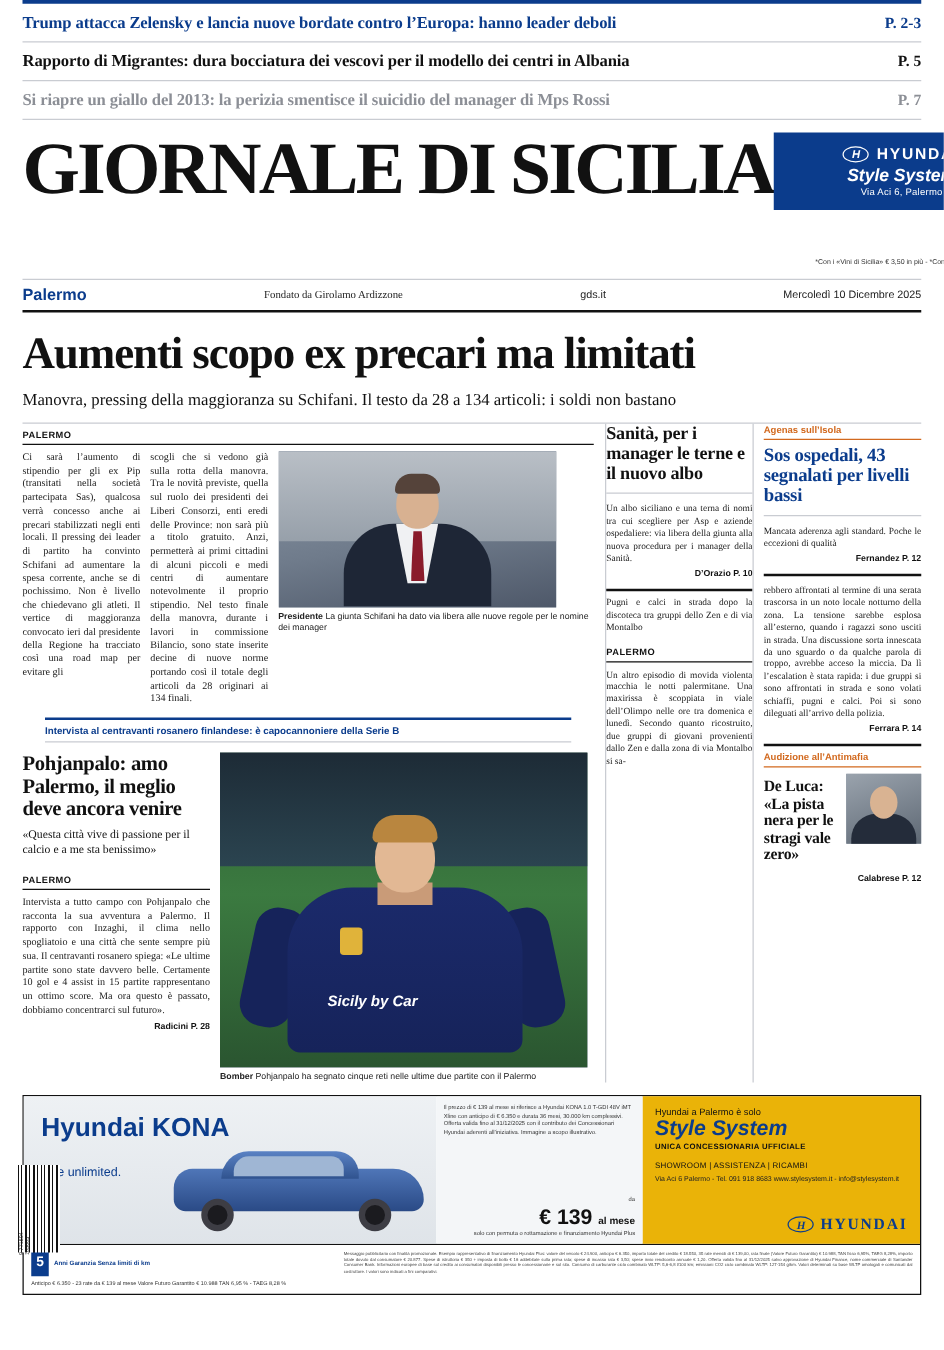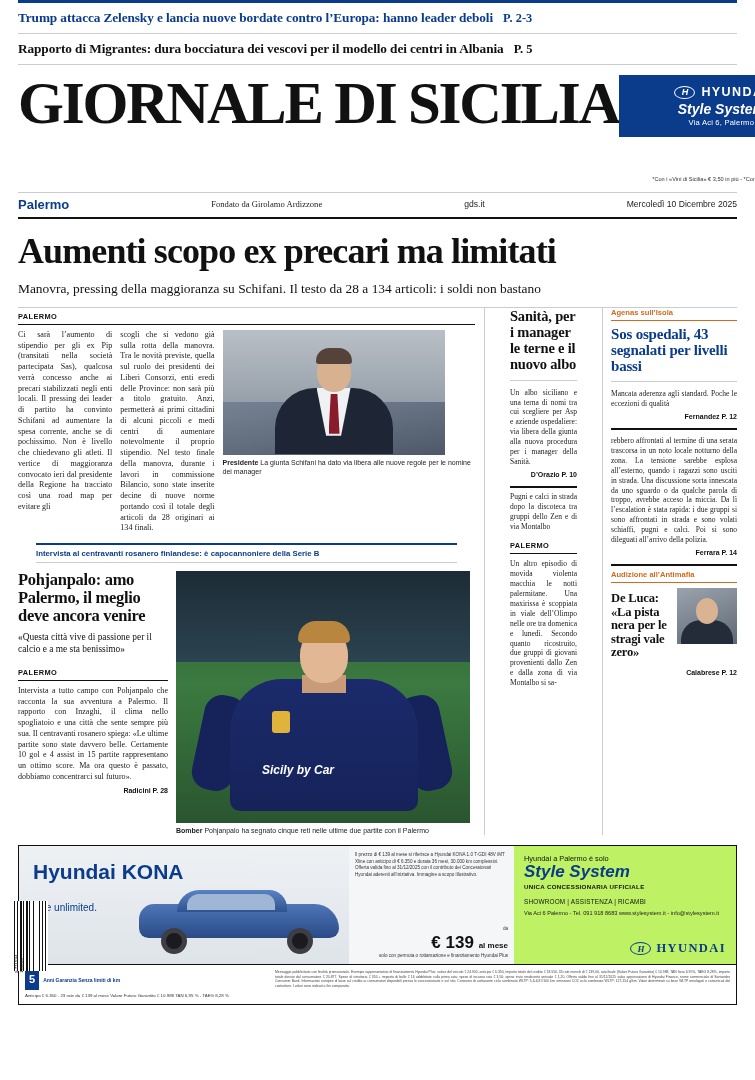--- a/index.html
+++ b/index.html
@@ -7,21 +7,21 @@
     width: 755px;
     background: #ffffff;
     font-family: "Liberation Serif", serif;
     color: #111;
   }
   .page { width: 755px; position: relative; background: #fff; }
 
   
   .teasers { border-top: 3px solid #0b3c8c; margin: 0 18px; }
   .teaser {
-    display: flex; align-items: baseline; 
+    display: flex; align-items: baseline; justify-content: space-between;
     border-bottom: 1px solid #c9ccd2;
     padding: 7px 0 7px 0;
   }
   .teaser-text { font-size: 13.3px; font-weight: bold; letter-spacing: -0.1px; }
   .teaser-1 .teaser-text { color: #0b3c8c; }
   .teaser-2 .teaser-text { color: #111; }
   .teaser-3 .teaser-text { color: #8c8f96; }
   .teaser-page { font-size: 12.4px; font-weight: bold; white-space: nowrap; padding-left: 10px; }
   .teaser-1 .teaser-page { color: #0b3c8c; }
   .teaser-2 .teaser-page { color: #111; }
@@ -86,21 +86,21 @@
     margin: 11px 18px 0 18px;
     font-size: 13.4px; color: #111; line-height: 1.25;
   }
   .rule-thin { margin: 9px 18px 0 18px; border-top: 1px solid #c9ccd2; }
 
   
   .main {
     margin: 0 18px; display: flex; gap: 0;
   }
   .col-left { width: 466px; padding-right: 9px; }
-  .col-mid { width: 118px; padding: 0 25px; border-left: 1px solid #c9ccd2; }
+  .col-mid { width: 118px; padding: 0 0; border-left: 1px solid #c9ccd2; }
   .col-right { width: 135px; padding-left: 8px; border-left: 1px solid #c9ccd2; }
 
   .kicker {
     font-family: "Liberation Sans", sans-serif; font-size: 7.4px; font-weight: bold;
     color: #111; letter-spacing: 0.4px; padding: 4px 0 3px 0;
     border-bottom: 1px solid #111; margin-bottom: 5px;
   }
 
   .body-text {
     font-size: 8.1px; line-height: 1.33; text-align: justify; color: #1a1a1a;
@@ -205,21 +205,21 @@
   .car-win { position: absolute; left: 48px; top: 4px; width: 88px; height: 16px; background: #9fb6d4; border-radius: 12px 10px 0 0; }
   .wheel { position: absolute; top: 38px; width: 26px; height: 26px; border-radius: 50%; background: #1b1b1f; border: 5px solid #3d3d44; }
   .wheel.w1 { left: 22px; }
   .wheel.w2 { left: 148px; }
   .ad-mid { width: 165px; background: #f4f6f8; position: relative; padding: 6px; }
   .ad-mid-text { font-family: "Liberation Sans", sans-serif; font-size: 4.6px; line-height: 1.45; color: #333; }
   .price-box { position: absolute; right: 6px; bottom: 6px; text-align: right; }
   .price { font-family: "Liberation Sans", sans-serif; font-size: 17px; font-weight: bold; color: #111; }
   .price small { font-size: 8px; font-weight: bold; }
   .price-note { font-family: "Liberation Sans", sans-serif; font-size: 4.6px; color: #333; }
-  .ad-right { flex: 1; background: #bef264; padding: 8px 10px; display: flex; flex-direction: column; }
+  .ad-right { flex: 1; background: #eab308; padding: 8px 10px; display: flex; flex-direction: column; }
   .ad-r1 { font-family: "Liberation Sans", sans-serif; font-size: 7.4px; color: #111; }
   .ad-r2 { font-family: "Liberation Sans", sans-serif; font-size: 17px; font-weight: bold; font-style: italic; color: #0b3c8c; line-height: 1.05; }
   .ad-r3 { font-family: "Liberation Sans", sans-serif; font-size: 6.2px; font-weight: bold; color: #111; letter-spacing: 0.3px; margin-top: 2px; }
   .ad-r4 { font-family: "Liberation Sans", sans-serif; font-size: 6.4px; color: #111; margin-top: 8px; letter-spacing: 0.2px; }
   .ad-r5 { font-family: "Liberation Sans", sans-serif; font-size: 5.6px; color: #222; margin-top: 4px; line-height: 1.5; }
   .ad-r-logo { display: flex; align-items: center; justify-content: flex-end; gap: 5px; margin-top: auto; }
   .ad-bottom { border-top: 1px solid #111; display: flex; }
   .ad-legal-l { width: 250px; padding: 5px 6px; font-family: "Liberation Sans", sans-serif; font-size: 4.4px; line-height: 1.4; color: #333; }
   .ad-legal-r { flex: 1; padding: 5px 6px; font-family: "Liberation Sans", sans-serif; font-size: 3.4px; line-height: 1.35; color: #444; text-align: justify; }
   .warranty { display: flex; align-items: center; gap: 4px; }
@@ -243,20 +243,24 @@
 <div class="page">
 
   <div class="teasers">
     <div class="teaser teaser-1">
       <div class="teaser-text">Trump attacca Zelensky e lancia nuove bordate contro l’Europa: hanno leader deboli</div>
       <div class="teaser-page">P. 2-3</div>
     </div>
     <div class="teaser teaser-2">
       <div class="teaser-text">Rapporto di Migrantes: dura bocciatura dei vescovi per il modello dei centri in Albania</div>
       <div class="teaser-page">P. 5</div>
+    </div>
+    <div class="teaser teaser-3">
+      <div class="teaser-text">Si riapre un giallo del 2013: la perizia smentisce il suicidio del manager di Mps Rossi</div>
+      <div class="teaser-page">P. 7</div>
     </div>
   </div>
 
   <div class="masthead">
     <div class="logo">GIORNALE DI SICILIA</div>
     <div class="masthead-right">
       <div class="hyundai-box">
         <div class="hyundai-row">
           <div class="hyundai-oval">H</div>
           <div class="hyundai-word">HYUNDAI</div>

